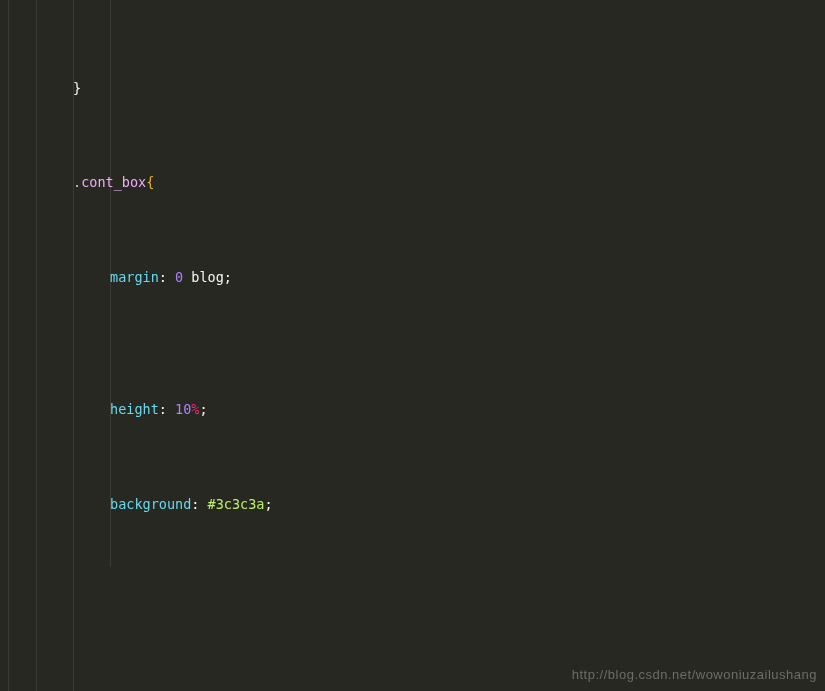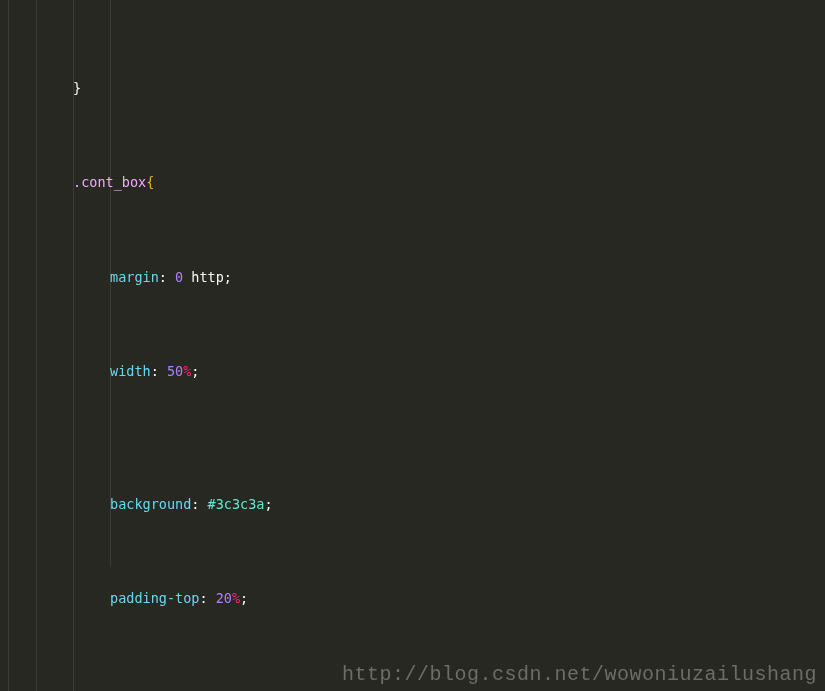--- a/index.html
+++ b/index.html
@@ -52,28 +52,28 @@
   }
 
   
   .sel-class   { color: #f0abfc; }     
   .brace       { color: #e6b422; }
   .prop        { color: #66d9ef; }
   .punc        { color: #f8f8f2; }
   .num         { color: #ae81ff; }
   .unit        { color: #f92672; }
   .kw          { color: #f8f8f2; }
-  .hex         { color: #5eead4; }
+  .hex         { color: #bef264; }
 
   .watermark {
     position: absolute;
     right: 8px;
     bottom: 6px;
-    font-family: Liberation Mono, monospace;
-    font-size: 20px;
+    font-family: Liberation Sans, sans-serif;
+    font-size: 13px;
     color: #6d6d68;
     letter-spacing: 0.5px;
     white-space: pre;
   }
 </style>
 </head>
 <body>
 
 <div id="editor">
 
@@ -84,32 +84,31 @@
 
   <div class="code">
 
     
     <div class="line"><span class="punc" style="padding-left:73px">}</span></div>
 
     
     <div class="line"><span style="padding-left:73px"></span><span class="sel-class">.cont_box</span><span class="brace">{</span></div>
 
     
-    <div class="line"><span style="padding-left:110px"></span><span class="prop">margin</span><span class="punc">: </span><span class="num">0</span><span class="kw"> </span><span class="kw">http</span><span class="punc">;</span></div>
-
-    
-    <div class="line"><span style="padding-left:110px"></span><span class="prop">width</span><span class="punc">: </span><span class="num">50</span><span class="unit">%</span><span class="punc">;</span></div>
-
-    
+    <div class="line"><span style="padding-left:110px"></span><span class="prop">margin</span><span class="punc">: </span><span class="num">0</span><span class="kw"> </span><span class="kw">blog</span><span class="punc">;</span></div>
+
+    
+
+    
+    <div class="line"><span style="padding-left:110px"></span><span class="prop">height</span><span class="punc">: </span><span class="num">10</span><span class="unit">%</span><span class="punc">;</span></div>
 
     
     <div class="line"><span style="padding-left:110px"></span><span class="prop">background</span><span class="punc">: </span><span class="hex">#3c3c3a</span><span class="punc">;</span></div>
 
     
-    <div class="line"><span style="padding-left:110px"></span><span class="prop">padding-top</span><span class="punc">: </span><span class="num">20</span><span class="unit">%</span><span class="punc">;</span></div>
 
     
     
 
     
     
 
     
     
 

